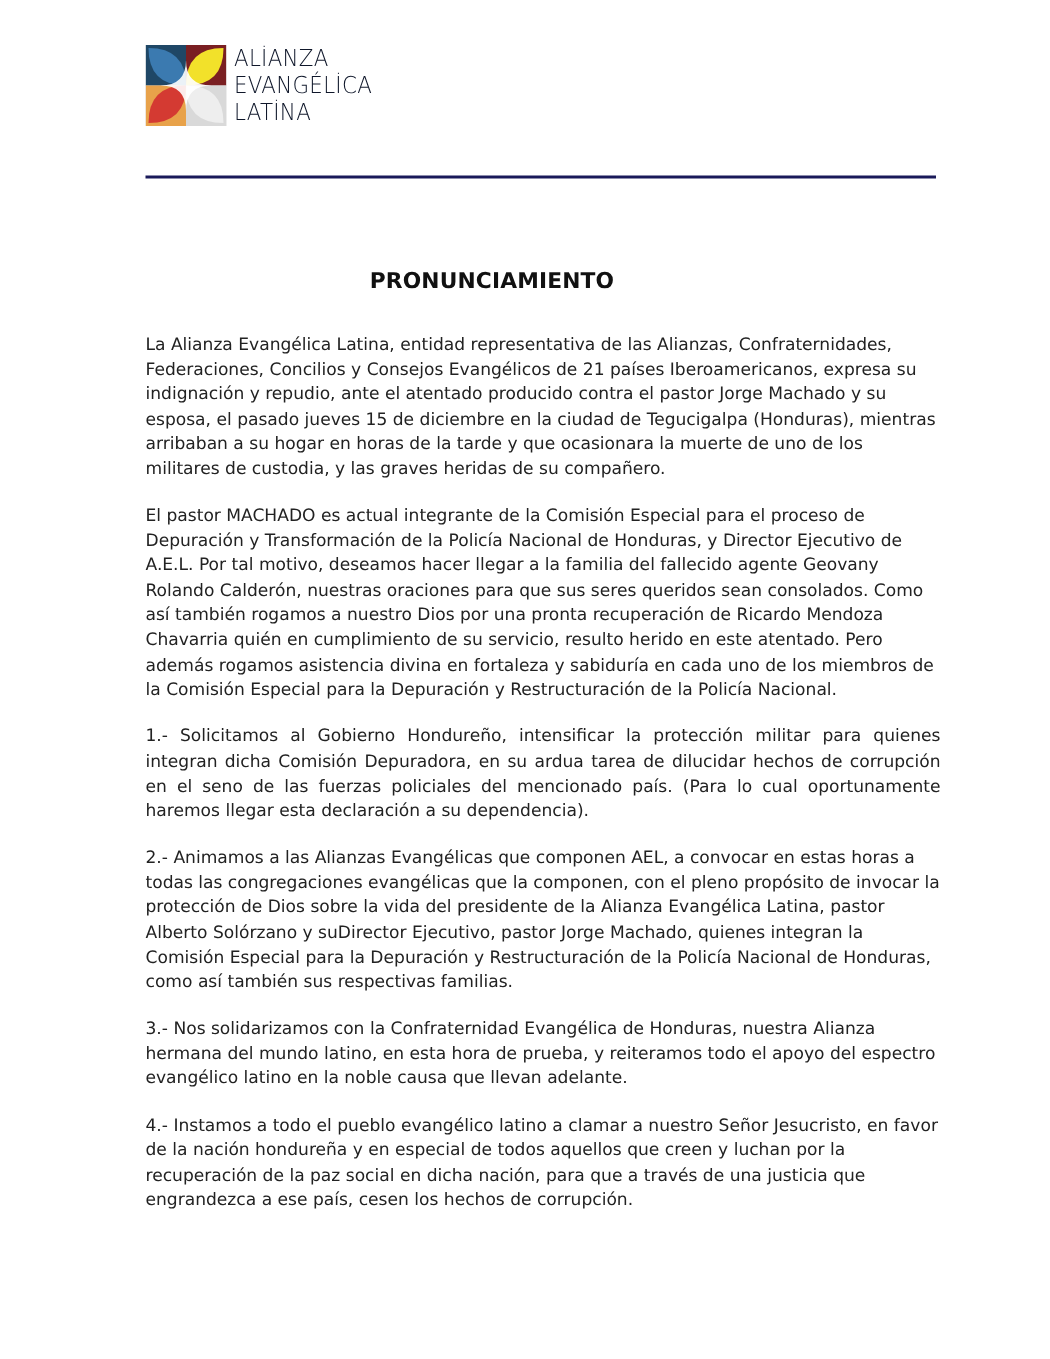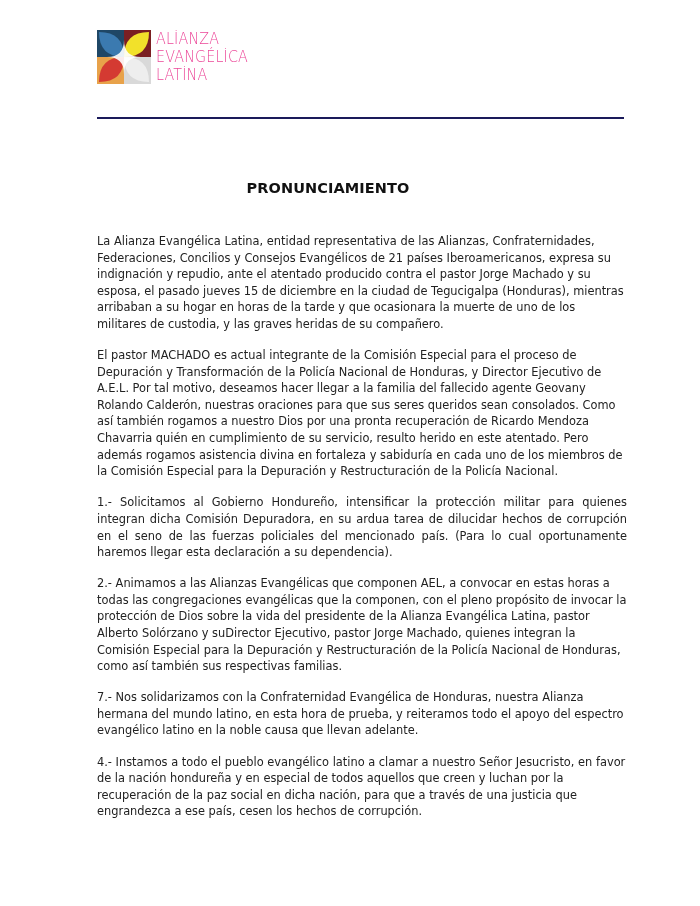--- a/index.html
+++ b/index.html
@@ -30,21 +30,21 @@
       background: #e8e8e8;
     }
     .logo-mark svg { display: block; }
     .logo-text {
       margin-left: 5px;
       font-family: "DejaVu Sans", sans-serif;
       font-weight: 300;
       font-size: 15.5px;
       line-height: 18px;
       letter-spacing: 0.2px;
-      color: #ec4899;
+      color: #0f172a;
     }
     .logo-text div { white-space: nowrap; transform: scaleX(0.92); transform-origin: left; }
     .rule {
       position: absolute;
       left: 97px;
       top: 117px;
       width: 527px;
       height: 1.5px;
       background: #1a1a5a;
     }
@@ -61,21 +61,20 @@
       letter-spacing: 0.1px;
     }
     .body-text {
       position: absolute;
       left: 97px;
       top: 221px;
       width: 530px;
       font-size: 11.4px;
       line-height: 16.6px;
       color: #222222;
-      margin-top: 12px;
     }
     .body-text p {
       margin: 0 0 14.5px 0;
     }
     .body-text p.justify {
       text-align: justify;
     }
   </style>
 </head>
 <body>
@@ -107,15 +106,15 @@
 
 <div class="rule"></div>
 
 <h1 class="title" style="margin:0;">PRONUNCIAMIENTO</h1>
 
 <div class="body-text">
   <p>La Alianza Evangélica Latina, entidad representativa de las Alianzas, Confraternidades, Federaciones, Concilios y Consejos Evangélicos de 21 países Iberoamericanos, expresa su indignación y repudio, ante el atentado producido contra el pastor Jorge Machado y su esposa, el pasado jueves 15 de diciembre en la ciudad de Tegucigalpa (Honduras), mientras arribaban a su hogar en horas de la tarde y que ocasionara la muerte de uno de los militares de custodia, y las graves heridas de su compañero.</p>
   <p>El pastor MACHADO es actual integrante de la Comisión Especial para el proceso de Depuración y Transformación de la Policía Nacional de Honduras, y Director Ejecutivo de A.E.L. Por tal motivo, deseamos hacer llegar a la familia del fallecido agente Geovany Rolando Calderón, nuestras oraciones para que sus seres queridos sean consolados.  Como así también rogamos a nuestro Dios por una pronta recuperación de Ricardo Mendoza Chavarria quién en cumplimiento de su servicio, resulto herido en este atentado. Pero además rogamos asistencia divina en fortaleza y sabiduría en cada uno de los miembros de la Comisión Especial para la Depuración y Restructuración de la Policía Nacional.</p>
   <p class="justify">1.- Solicitamos al Gobierno Hondureño, intensificar la protección militar para quienes integran dicha Comisión Depuradora, en su ardua tarea de dilucidar hechos de corrupción en el seno de las fuerzas policiales del mencionado país. (Para lo cual oportunamente haremos llegar esta declaración a su dependencia).</p>
   <p>2.- Animamos a las Alianzas Evangélicas que componen AEL, a convocar en estas horas a todas las congregaciones evangélicas que la componen, con el pleno propósito de invocar la protección de Dios sobre la vida del presidente de la Alianza Evangélica Latina, pastor Alberto Solórzano y suDirector Ejecutivo, pastor Jorge Machado, quienes integran la Comisión Especial para la Depuración y Restructuración de la Policía Nacional de Honduras, como así también sus respectivas familias.</p>
-  <p>7.- Nos solidarizamos con la Confraternidad Evangélica de Honduras, nuestra Alianza hermana del mundo latino, en esta hora de prueba, y reiteramos  todo el apoyo del espectro evangélico latino en la noble causa que llevan adelante.</p>
+  <p>3.- Nos solidarizamos con la Confraternidad Evangélica de Honduras, nuestra Alianza hermana del mundo latino, en esta hora de prueba, y reiteramos  todo el apoyo del espectro evangélico latino en la noble causa que llevan adelante.</p>
   <p>4.- Instamos a todo el pueblo evangélico latino a clamar a nuestro Señor Jesucristo, en favor de la nación hondureña y en especial de todos aquellos que creen y luchan por la recuperación de la paz social en dicha nación, para que a través de una justicia que engrandezca a ese país, cesen los hechos de corrupción.</p>
 </div>
 
 </body></html>

